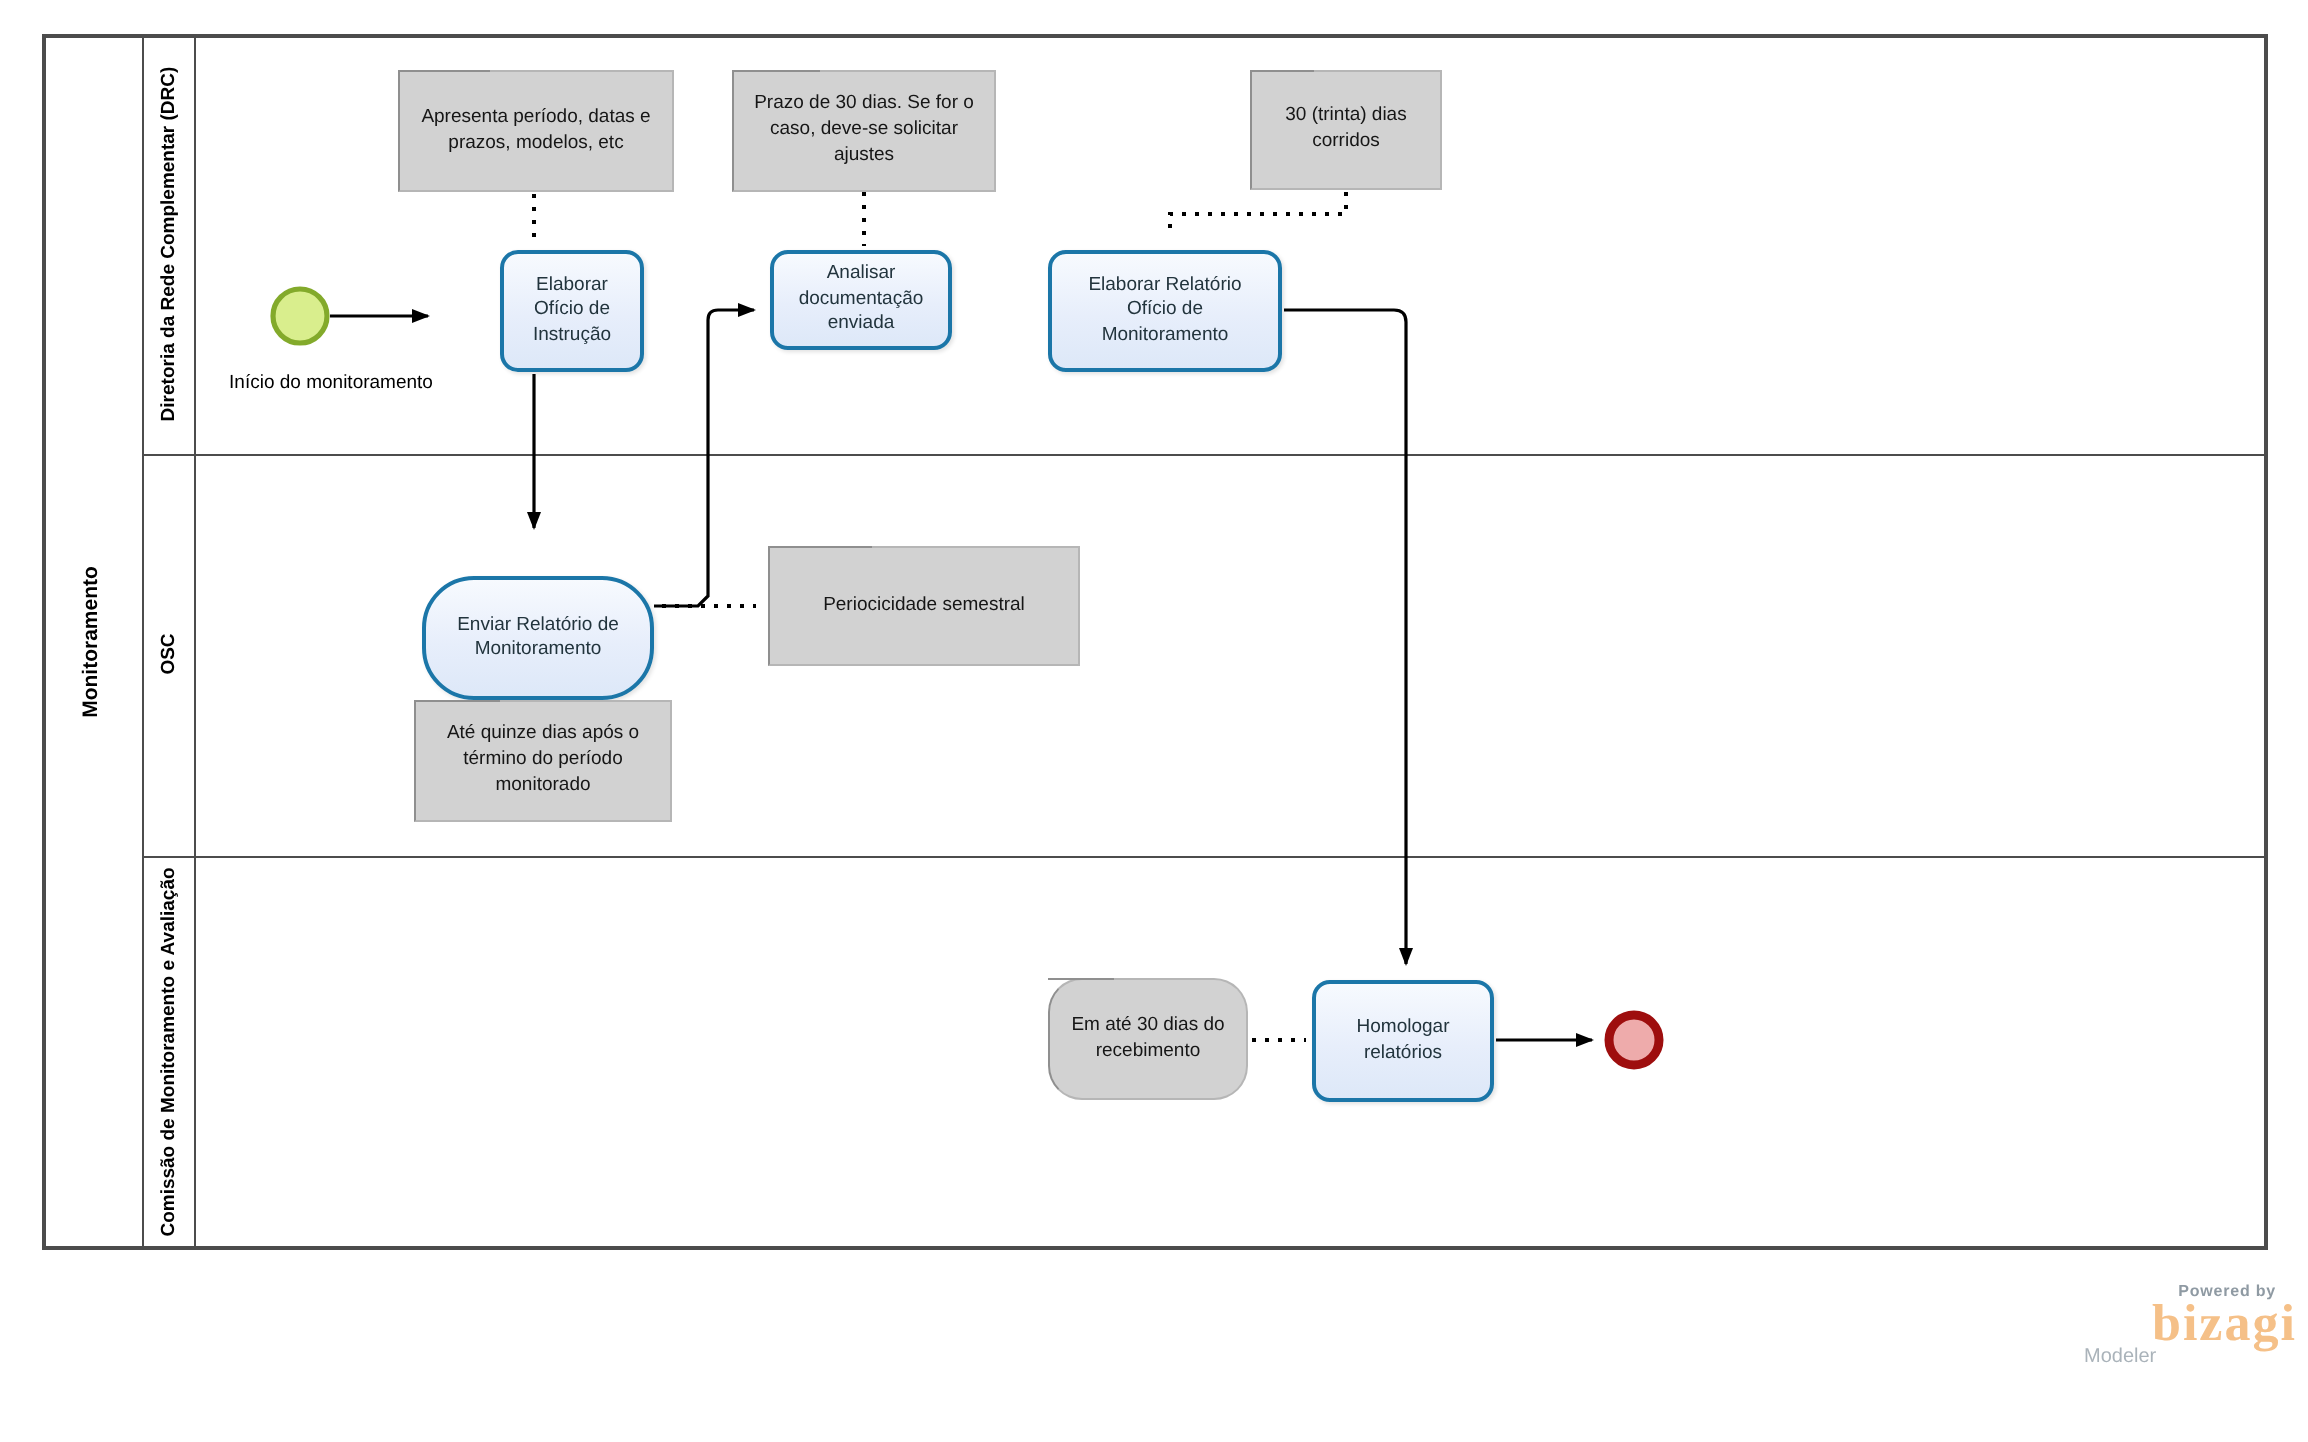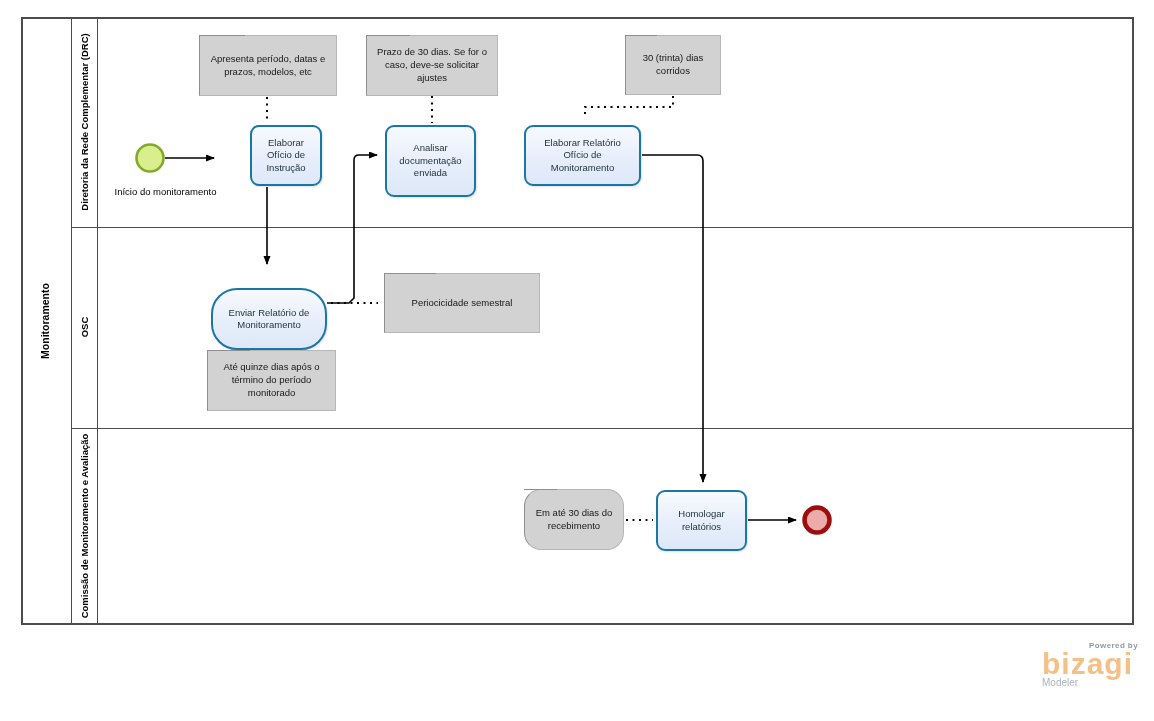--- a/index.html
+++ b/index.html
@@ -39,22 +39,22 @@
 
   svg.connectors { position:absolute; left:0; top:0; pointer-events:none; }
 
   .event-label { position:absolute; text-align:center; font-size:9.5px;
     color:#000; line-height:1.3; }
 
   
   .logo { position:absolute; left:1042px; top:641px; width:97px; }
   .logo .powered { text-align:right; font-size:8px; font-weight:bold;
     color:#8f9aa3; letter-spacing:0.4px; padding-right:1px; }
-  .logo .brand { font-family:Liberation Sans, sans-serif; font-size:30px; font-weight:bold;
-    color:#f5c088; letter-spacing:1px; line-height:1.0; margin-top:-1px; }
+  .logo .brand { font-family:Liberation Serif, serif; font-size:26px; font-weight:bold;
+    color:#f5c088; letter-spacing:1px; line-height:1.0; margin-top:-1px;margin-left:34px; }
   .logo .product { font-size:10px; color:#aab3ba; margin-top:-2px; }
 </style>
 </head>
 <body>
 
 <div id="canvas">
 
   <div class="abs pool-border"></div>
   <div class="abs gridline" style="left:71px;top:17px;width:1px;height:608px;"></div>
   <div class="abs gridline" style="left:97px;top:17px;width:1px;height:608px;"></div>
@@ -88,21 +88,21 @@
 
     <circle cx="150" cy="158" r="13.5" fill="#d9ee8d" stroke="#83aa2b" stroke-width="2.6"></circle>
     <circle cx="817" cy="520" r="12.5" fill="#eeabab" stroke="#9e0e0e" stroke-width="4.5"></circle>
   </svg>
 
   <div class="event-label" style="left:103px;top:186px;width:125px;">Início do monitoramento</div>
 
   <div class="task" style="left:222px;top:125px;width:72px;height:61px;margin-left:28px;">
     <span>Elaborar Ofício de Instrução</span>
   </div>
-  <div class="task" style="left:385px;top:125px;width:91px;height:72px;">
+  <div class="task" style="left:385px;top:125px;width:91px;height:50px;">
     <span>Analisar documentação enviada</span>
   </div>
   <div class="task" style="left:524px;top:125px;width:117px;height:61px;">
     <span>Elaborar Relatório Ofício de Monitoramento</span>
   </div>
   <div class="task" style="left:211px;top:288px;width:116px;height:62px;border-radius:26px;">
     <span>Enviar Relatório de Monitoramento</span>
   </div>
   <div class="task" style="left:656px;top:490px;width:91px;height:61px;">
     <span>Homologar relatórios</span>

